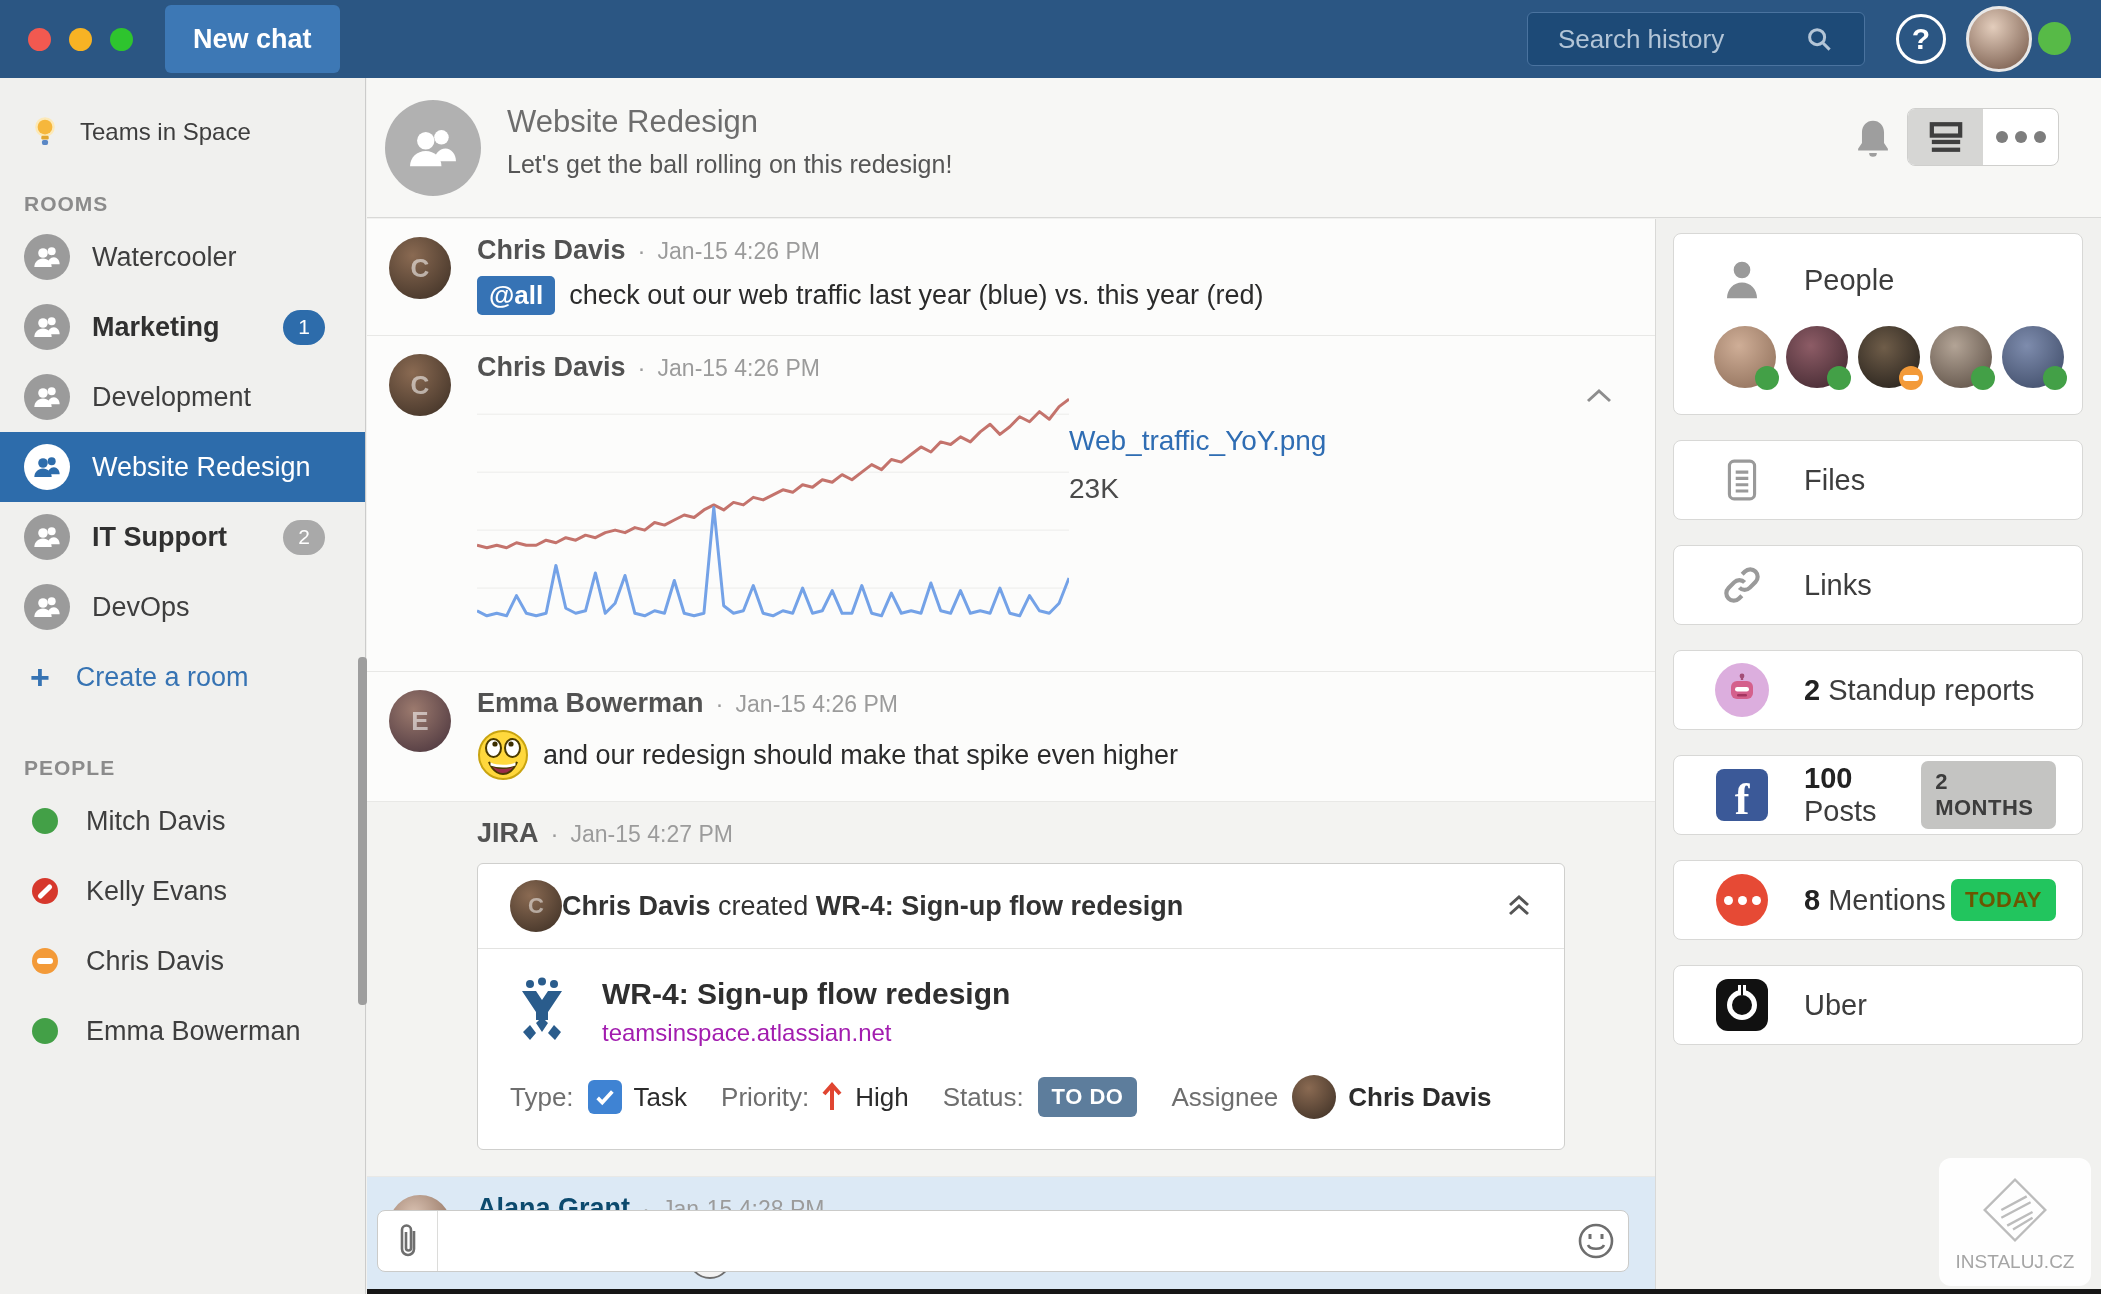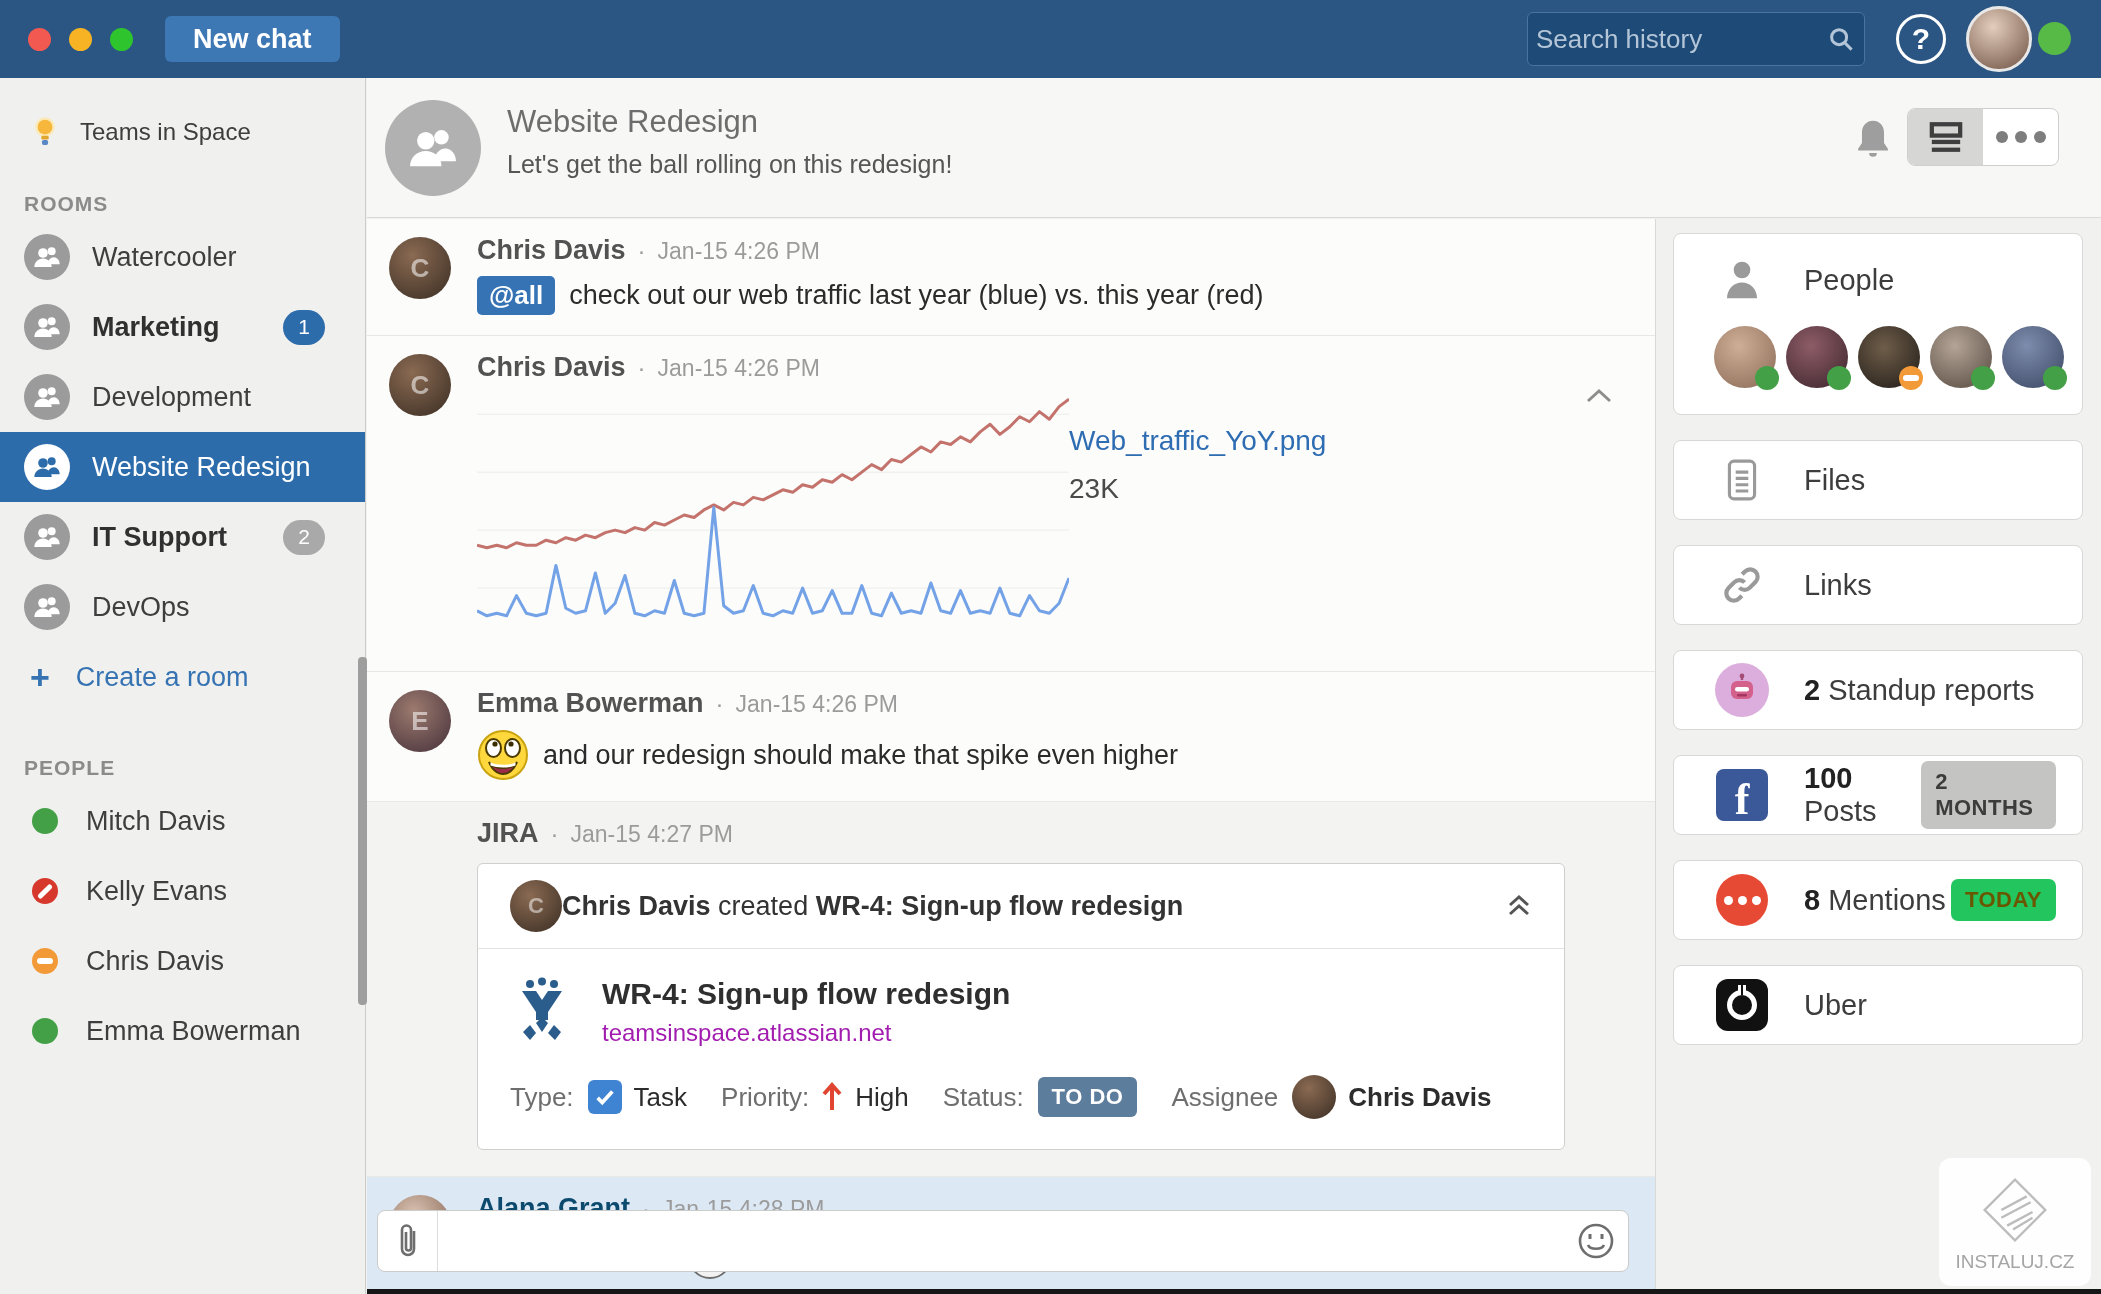--- a/index.html
+++ b/index.html
@@ -13,28 +13,28 @@
 
   
   .topbar {
     position:absolute; left:0; top:0; width:2101px; height:78px;
     background:#2b5683; display:flex; align-items:center;
   }
   .traffic { display:flex; gap:18px; margin-left:28px; }
   .light { width:23px; height:23px; border-radius:50%; }
   .light.red{ background:#f25950; } .light.yellow{ background:#f7b324; } .light.green{ background:#2ec42e; }
   .newchat-btn {
-    margin-left:32px; height:46px; padding:0 28px; border-radius:6px;
+    margin-left:32px; height:68px; padding:0 28px; border-radius:6px;
     background:#3d78b5; color:#fff; font-size:27px; font-weight:bold;
     display:flex; align-items:center; cursor:pointer;
   }
   .search-box {
     position:absolute; left:1527px; top:12px; width:338px; height:54px;
     background:#1d4a77; border:1px solid #4a739f; border-radius:6px;
-    display:flex; align-items:center; padding:0 8px;
+    display:flex; align-items:center; padding:0 30px;
   }
   .search-ph { color:#b3c5d7; font-size:26px; flex:1; }
   .help-btn { position:absolute; left:1896px; top:14px; width:50px; height:50px;
     border:3px solid #fff; border-radius:50%; color:#fff; font-size:30px; font-weight:bold;
     display:flex; align-items:center; justify-content:center; }
   .topbar-avatar { position:absolute; left:1966px; top:6px; width:66px; height:66px;
     border-radius:50%; border:3px solid #e8e8e8;
     background:radial-gradient(circle at 40% 30%, #e3cdbc, #6e5142); }
   .topbar-status { position:absolute; left:2038px; top:22px; width:33px; height:33px;
     border-radius:50%; background:#57ba47; }

